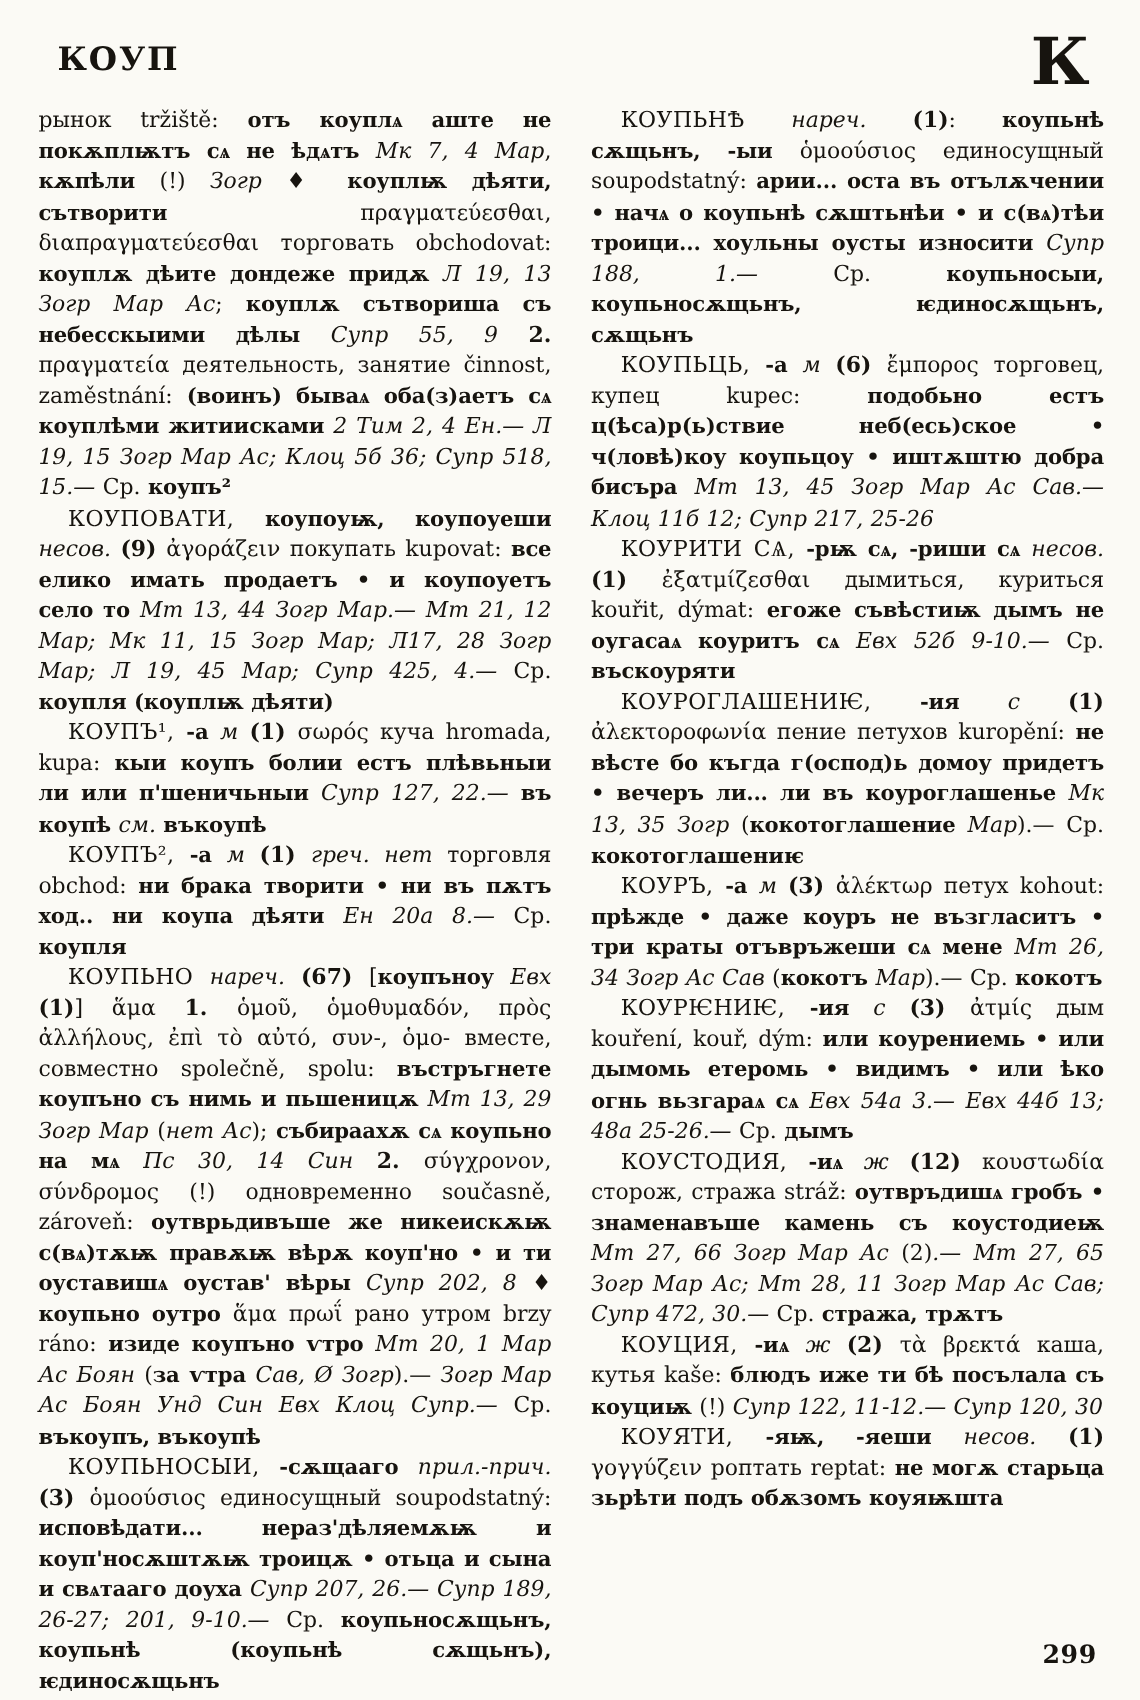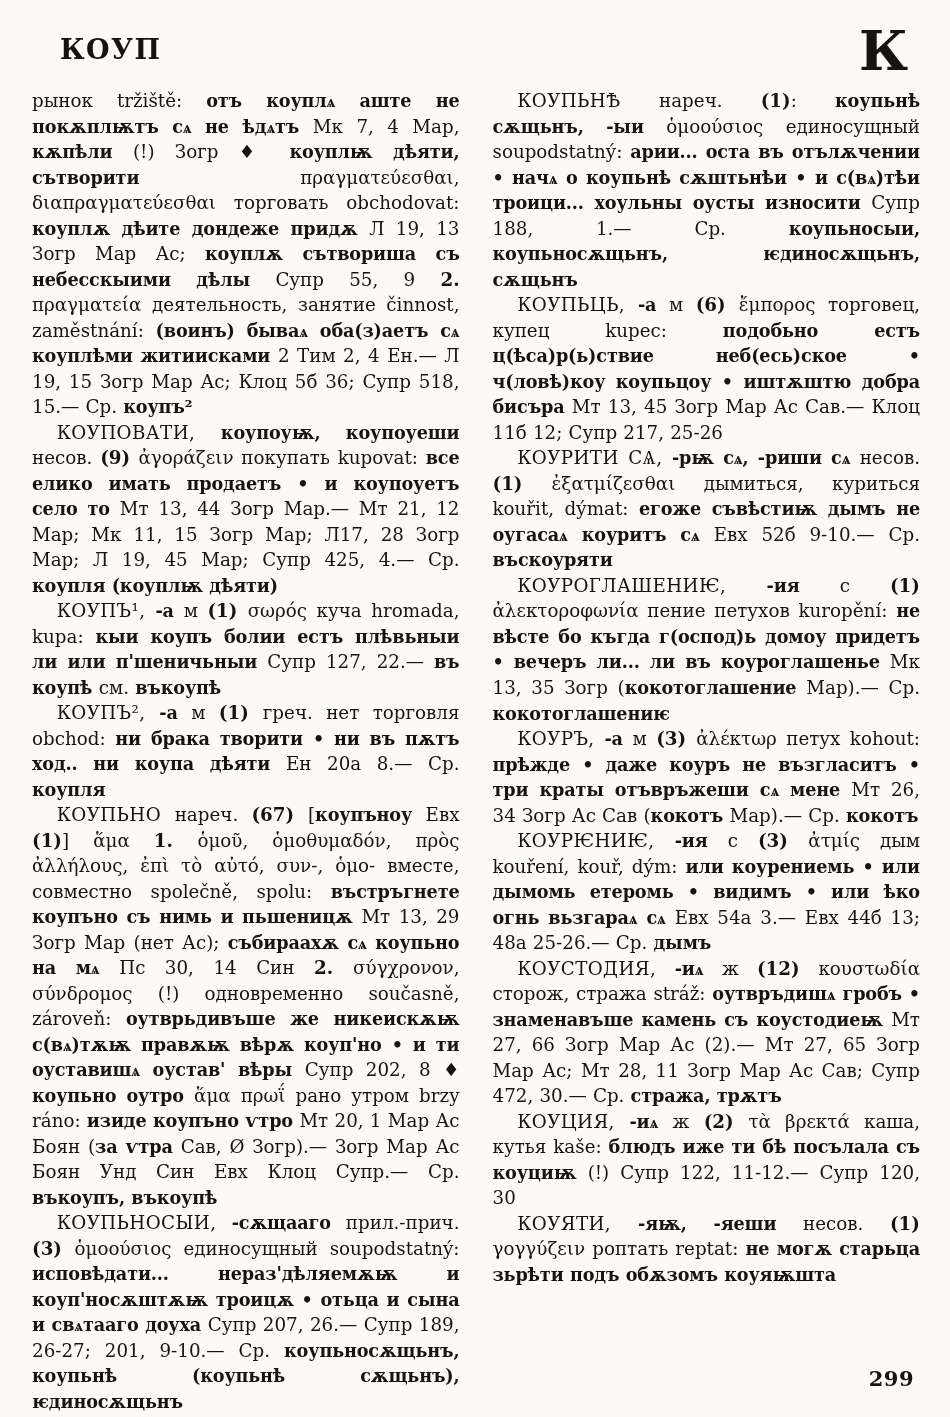--- a/index.html
+++ b/index.html
@@ -4,33 +4,33 @@
 <style>
   html,body{margin:0;padding:0;}
   body{
     width:950px;height:1417px;
     background:#fbfaf5;
     color:#17140f;
     font-family:"DejaVu Serif","Liberation Serif",serif;
     position:relative;overflow:hidden;
   }
   .page{position:absolute;inset:0;}
-  .running-head{position:absolute;top:26px;left:44px;right:28px;height:60px;}
+  .running-head{position:absolute;top:26px;left:32px;right:28px;height:60px;}
   .rh-left{position:absolute;left:16px;top:8px;font-size:27px;font-weight:bold;letter-spacing:1.5px;}
   .rh-center{position:absolute;left:0;right:0;top:8px;text-align:center;font-size:27px;font-weight:bold;letter-spacing:1px;}
   .rh-letter{position:absolute;right:14px;top:-2px;font-size:54px;font-weight:bold;line-height:1;}
   .columns{position:absolute;top:88px;left:32px;width:888px;display:flex;gap:33px;}
   .col{width:427.5px;text-align:justify;font-size:18.3px;line-height:1.39;
        text-justify:inter-word;word-spacing:0.02em;}
   p.para{margin:0;padding:0;}
   p.para.indent{text-indent:1.35em;}
   
   .s-n{}                                        
   .s-g{}                                        
-  .s-i{}                      
+  .s-i{font-style:italic;}                      
   .s-b{font-weight:bold;}                       
   .s-o{font-weight:bold;font-size:0.965em;letter-spacing:-0.15px;} 
   .s-h{font-weight:normal;letter-spacing:0.4px;}  
   .page-number{position:absolute;right:36px;bottom:26px;font-size:21px;font-weight:bold;letter-spacing:0.5px;}
 </style>
 </head>
 <body>
 
 <div class="page">
 

